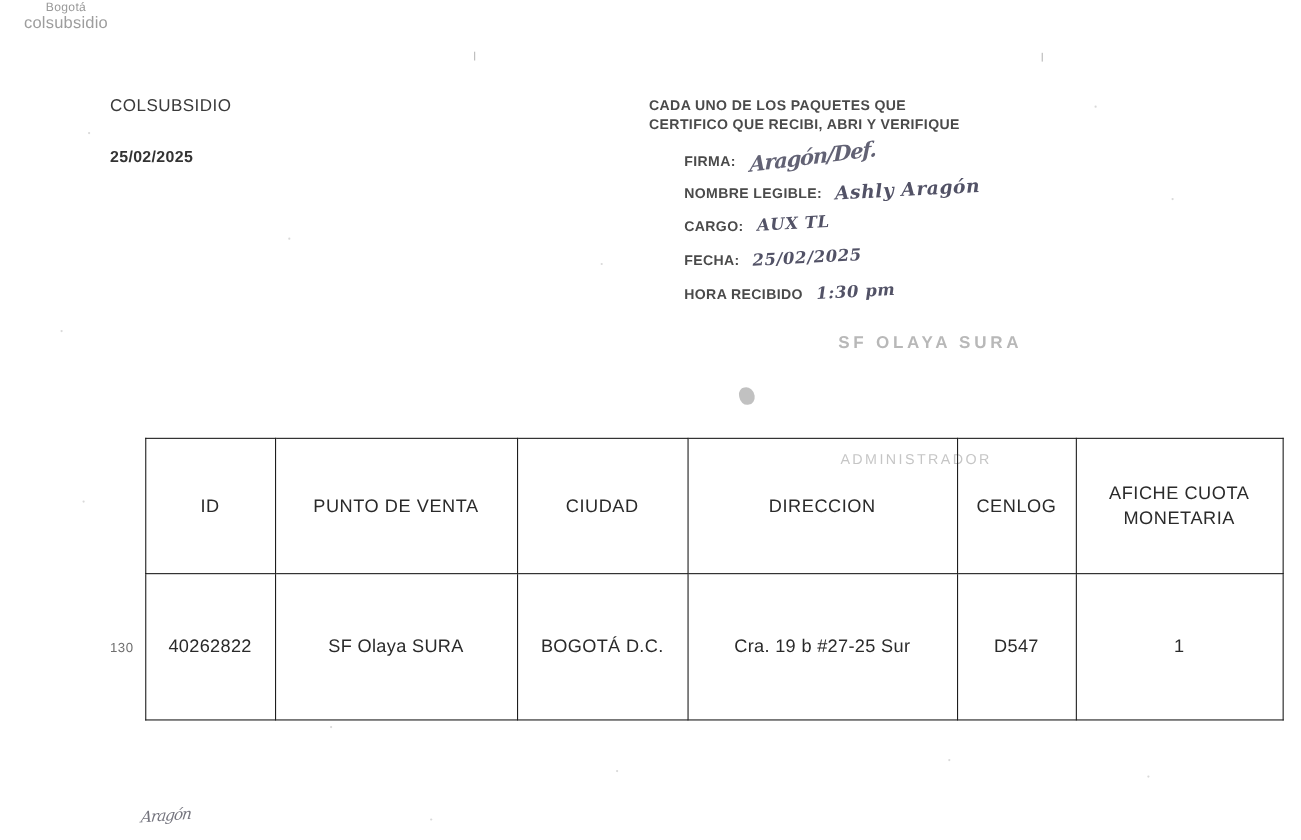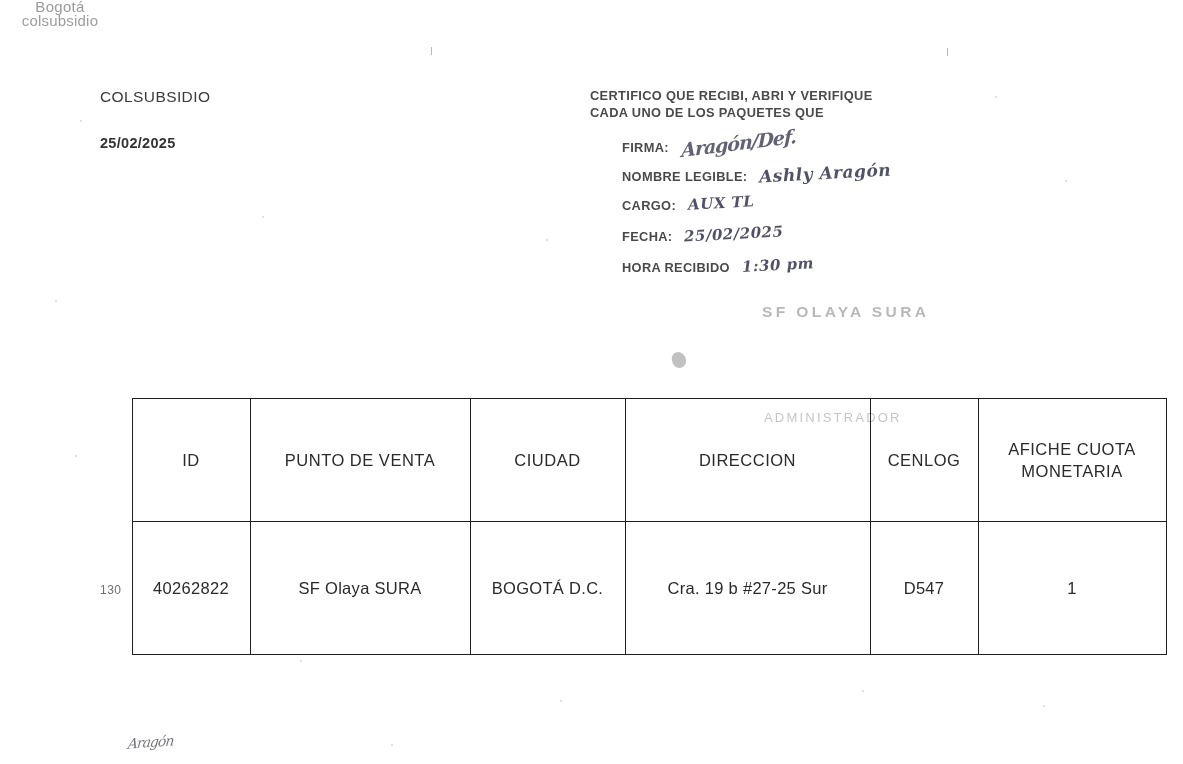--- a/index.html
+++ b/index.html
@@ -124,21 +124,21 @@
   #stamp-colsubsidio {
     left: 672px;
     top: 348px;
     width: 120px;
     text-align: center;
     font-size: 13.5px;
     color: #9a9a9a;
     line-height: 14px;
   }
   #stamp-colsubsidio .s1 {
-    font-size: 15px;
+    font-size: 11px;
     letter-spacing: .3px;
     display: block;
     color: #9a9a9a;
   }
   #stamp-colsubsidio .s2 {
     font-size: 15px;
     letter-spacing: .2px;
     display: block;
     color: #9d9d9d;
   }
@@ -243,22 +243,22 @@
   <div class="speck" style="left:55px;top:300px;width:2px;height:2px;"></div>
 
   <div class="left-head">
     <div class="line">COLSUBSIDIO</div>
     <div class="os">
       <div>25/02/2025</div>
     </div>
   </div>
 
   <div class="cert">
+    <div class="cline">CADA  UNO DE LOS PAQUETES QUE</div>
     <div class="cline">CERTIFICO QUE RECIBI, ABRI Y VERIFIQUE</div>
-    <div class="cline">CADA  UNO DE LOS PAQUETES QUE</div>
 
     <div class="field">
       <span class="lbl">FIRMA:</span>
       <span class="hand firma">Aragón/Def.</span>
     </div>
 
     <div class="field">
       <span class="lbl">NOMBRE LEGIBLE:</span>
       <span class="hand">Ashly Aragón</span>
     </div>

